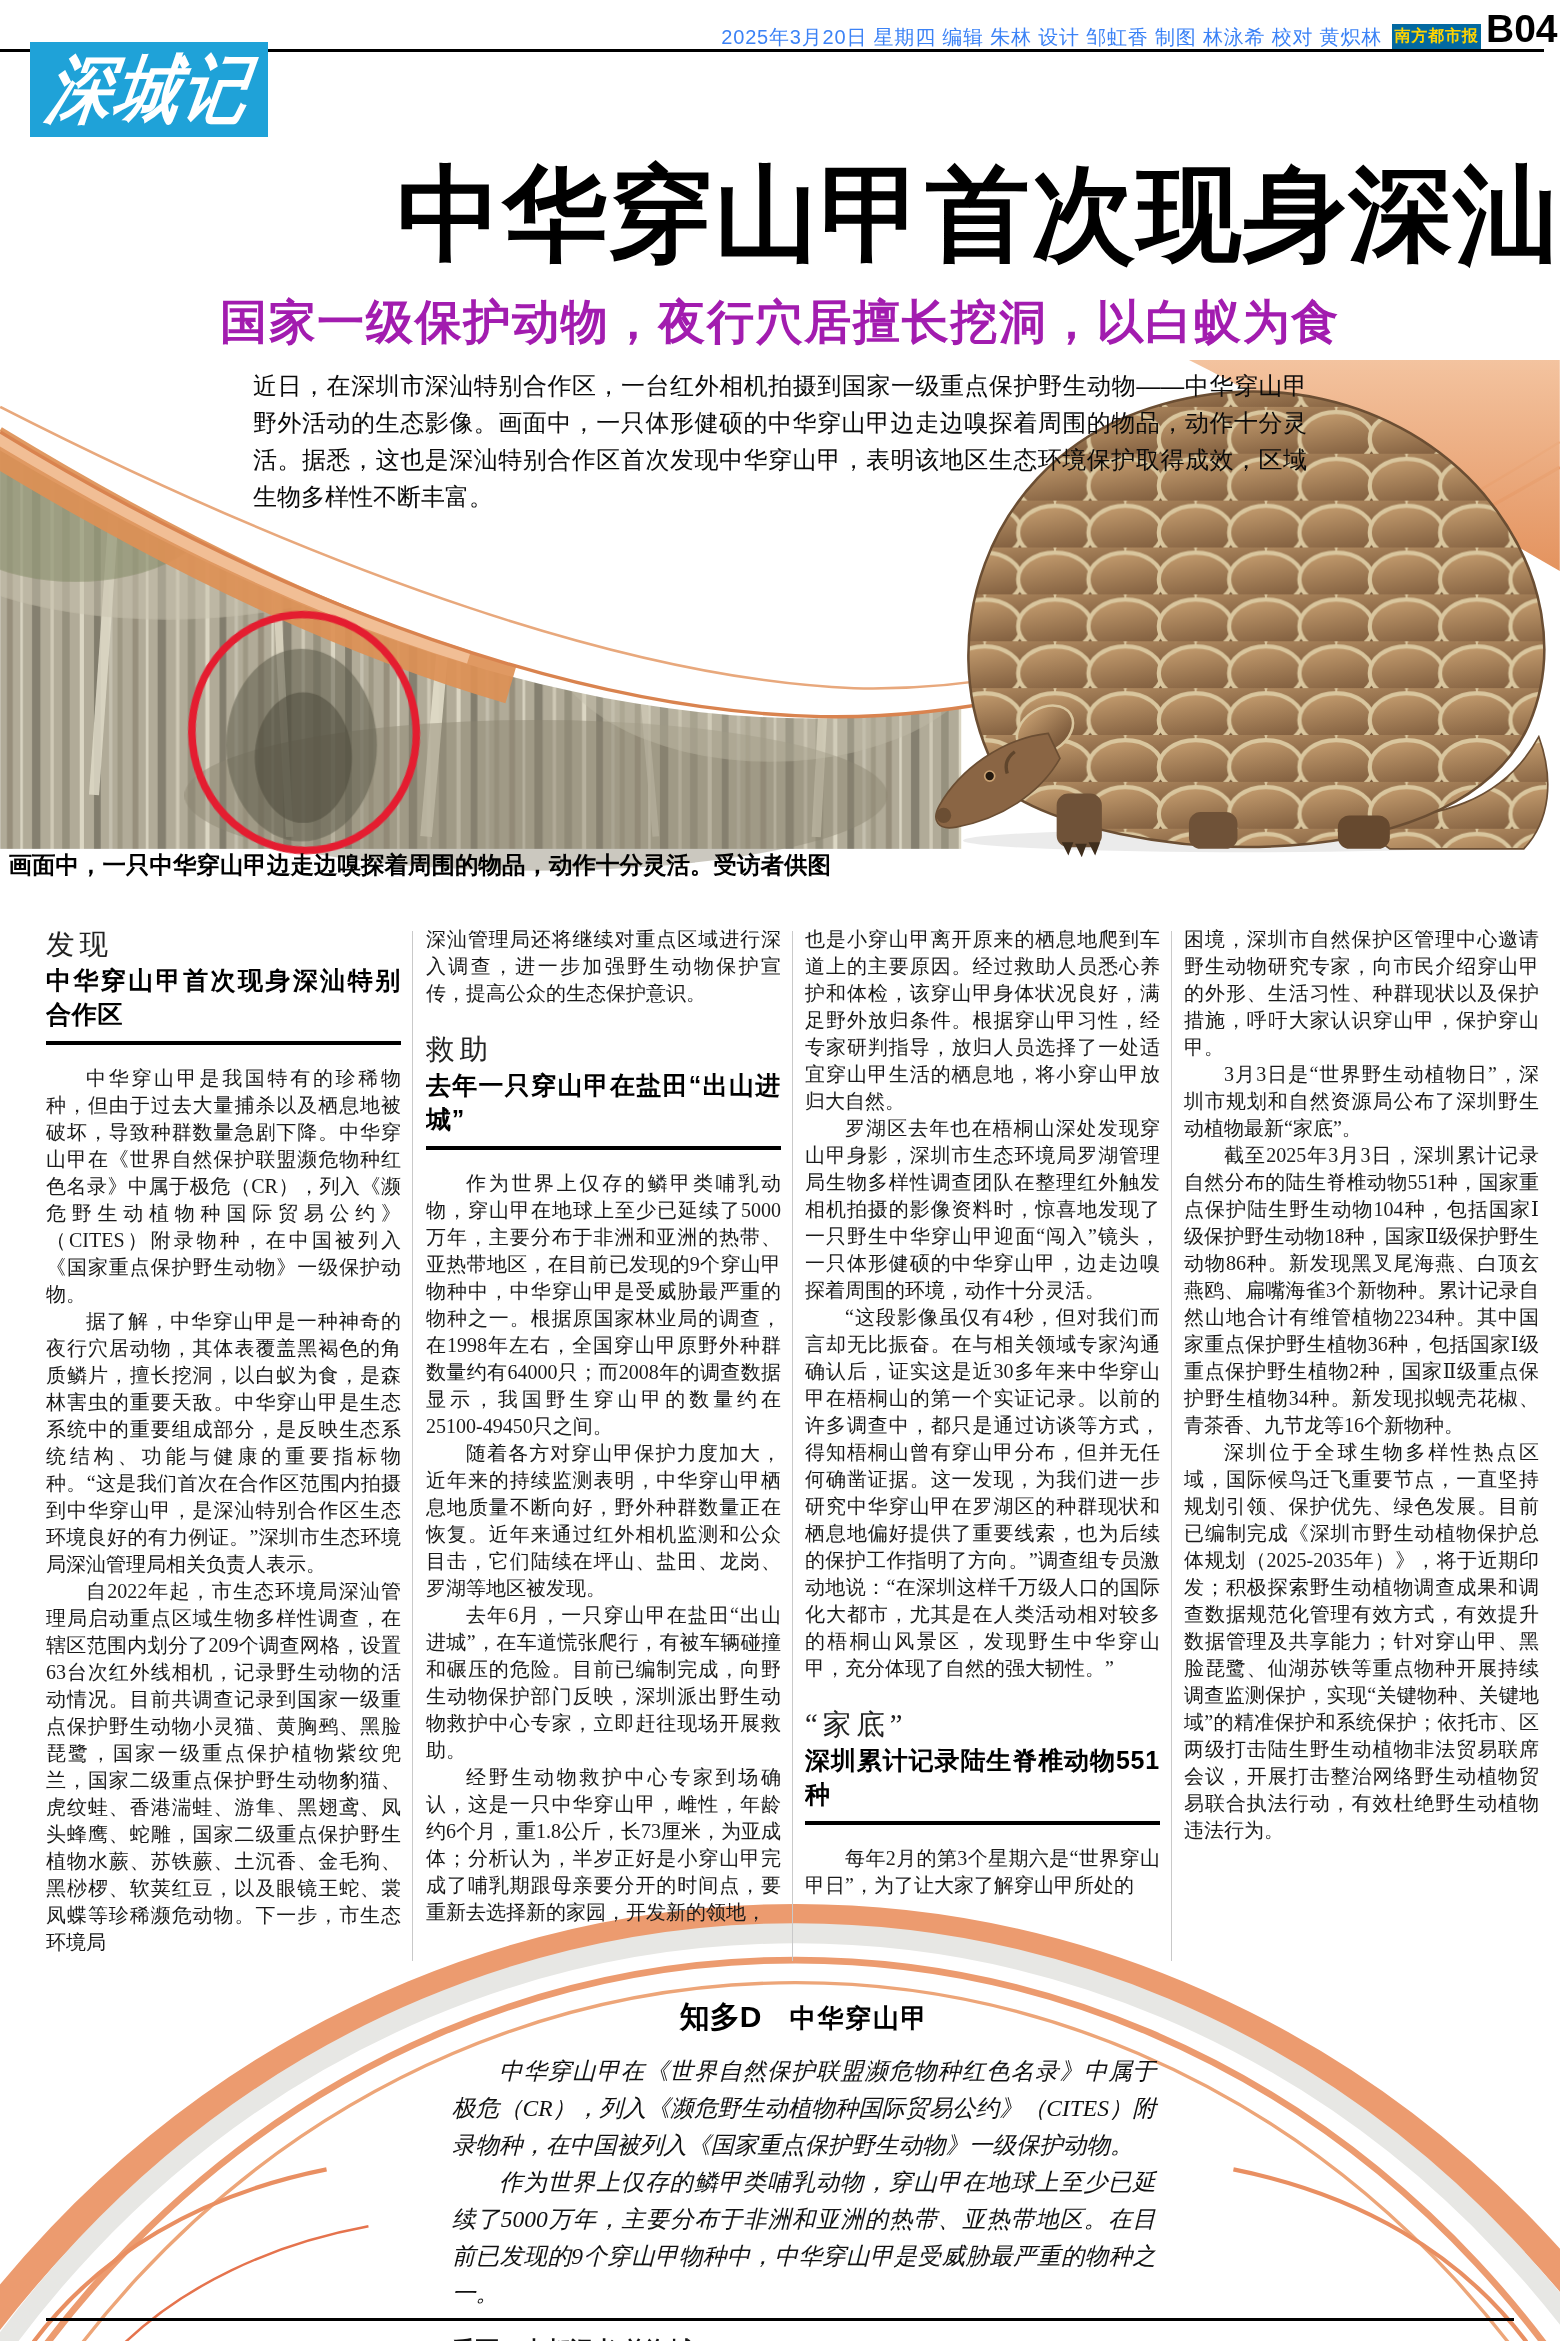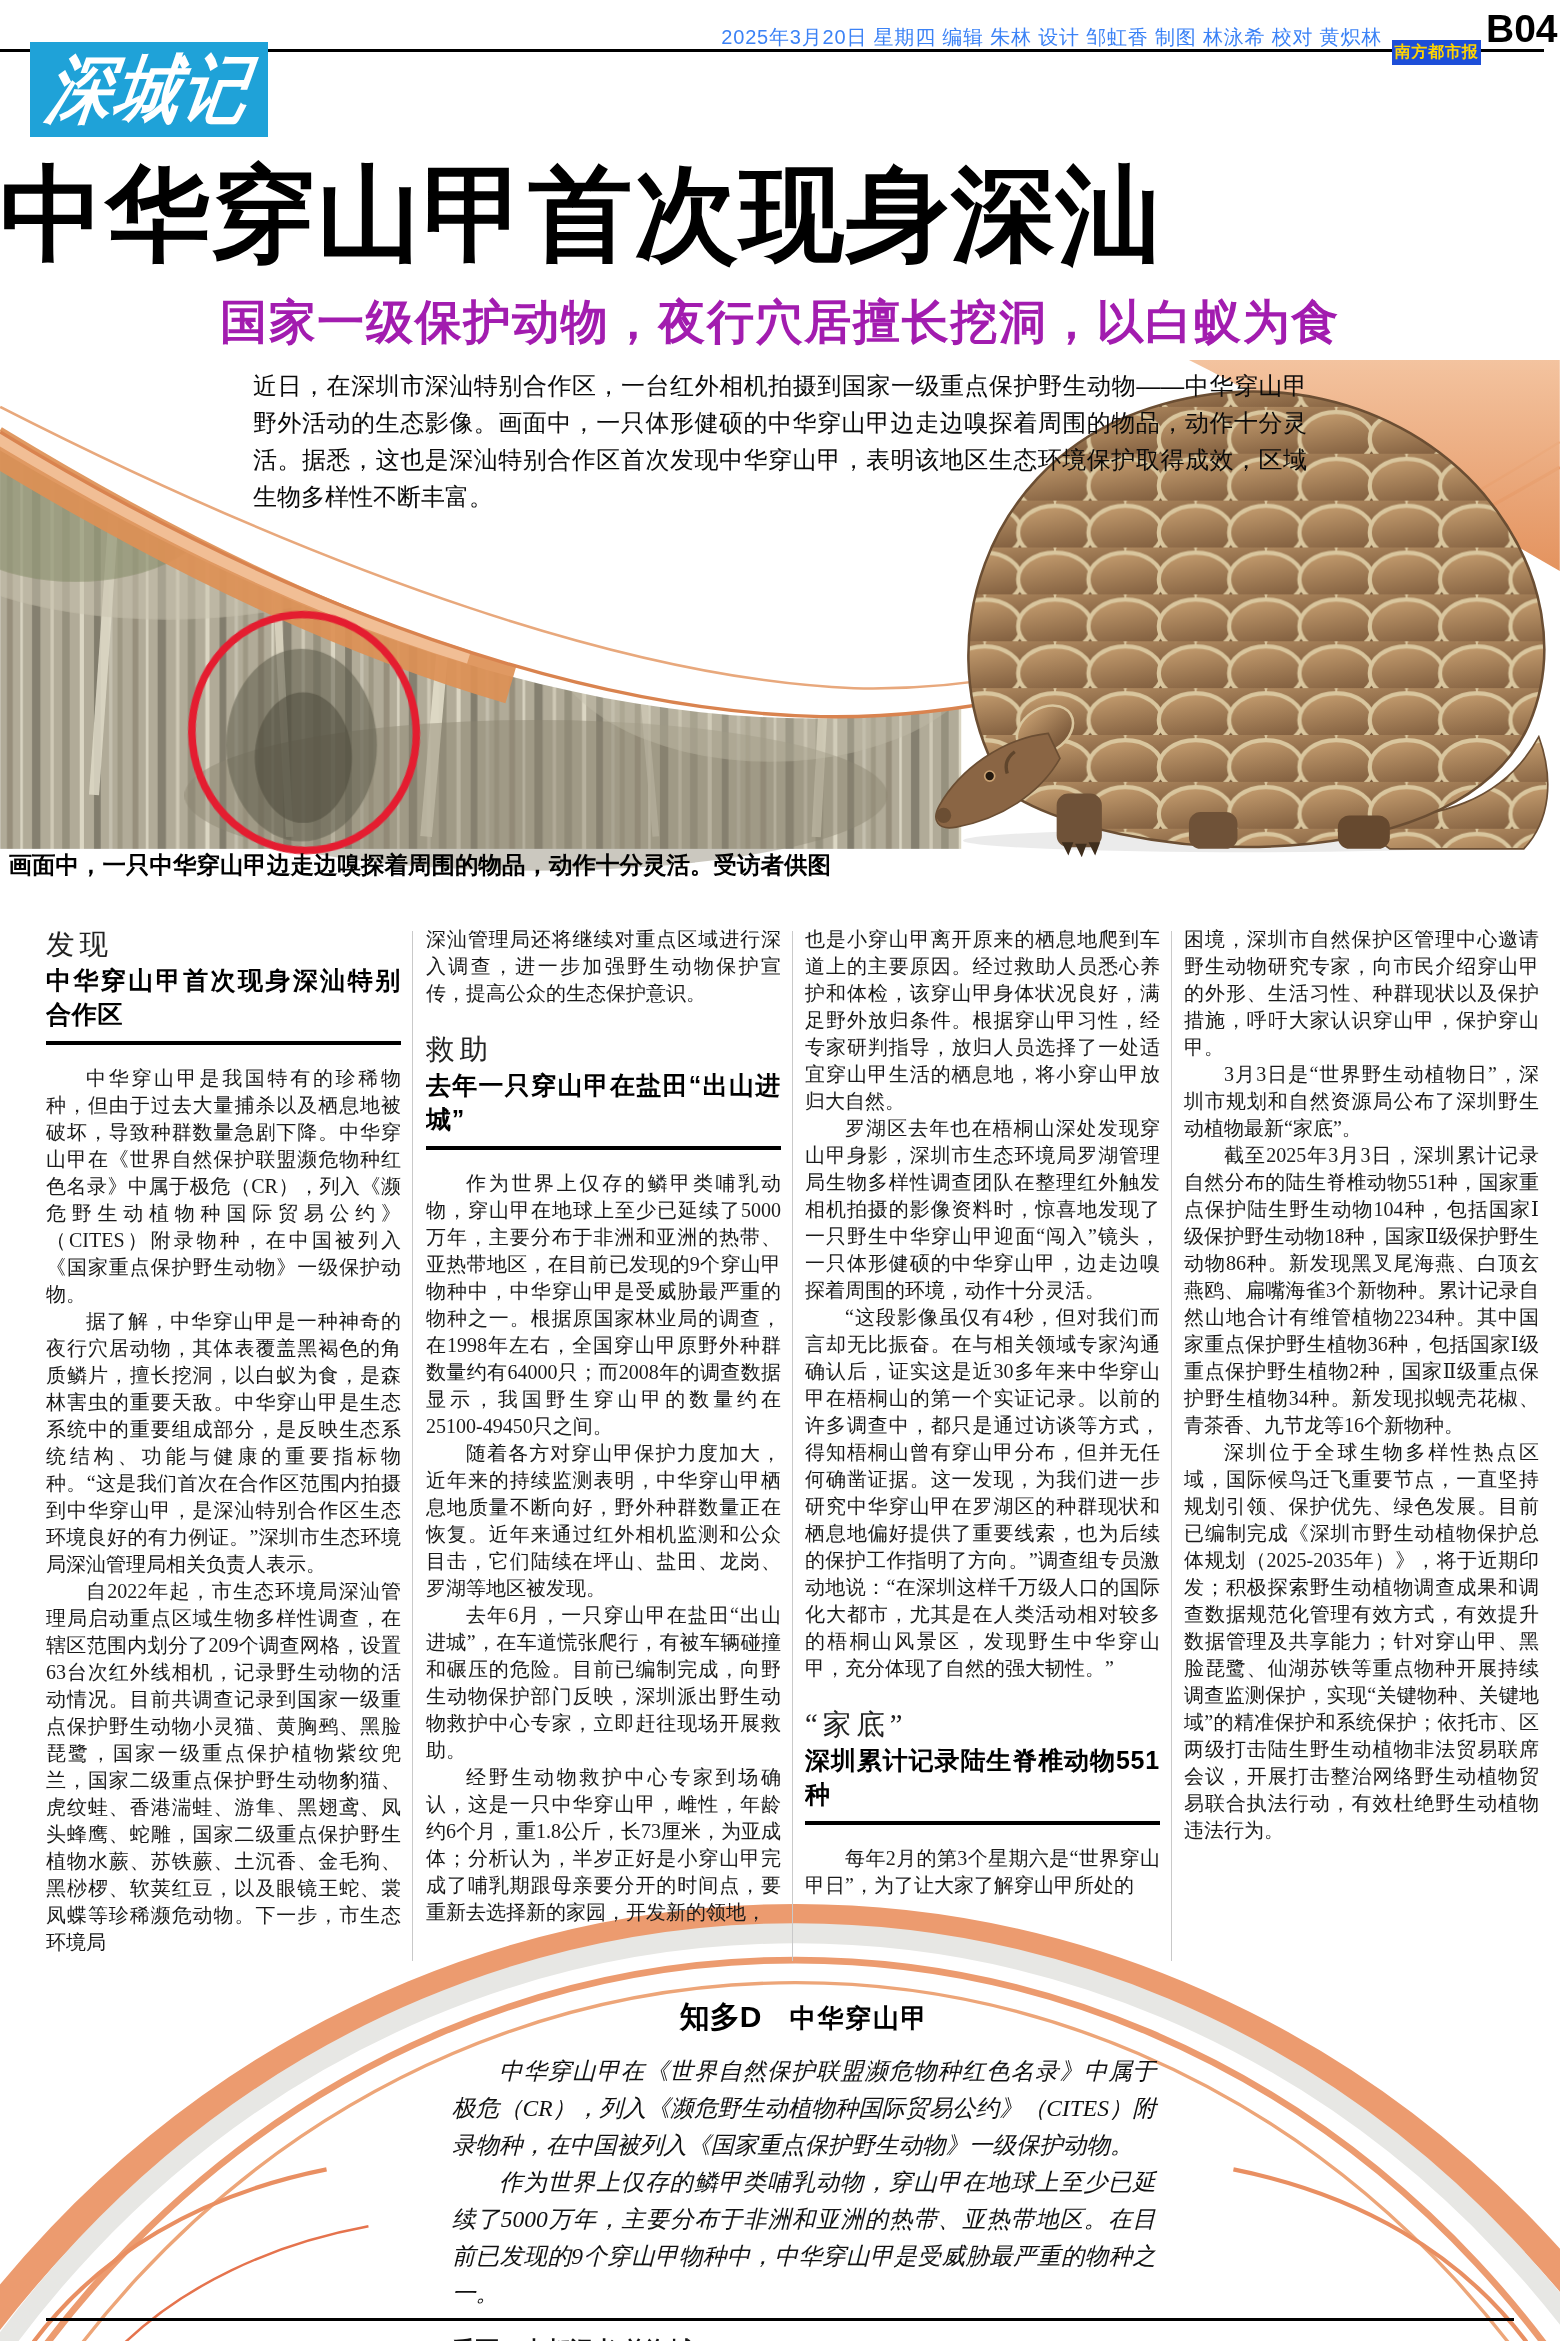--- a/index.html
+++ b/index.html
@@ -8,28 +8,28 @@
 
   
   .mast-rule{position:absolute;left:0;top:49px;width:1544px;height:2.5px;background:#000;}
   .logo-box{position:absolute;left:30px;top:42px;width:238px;height:95px;background:#1fa2d8;
             display:flex;align-items:center;justify-content:center;}
   .logo-box span{font-family:"Liberation Sans","DejaVu Sans",sans-serif;font-weight:900;font-style:italic;
             font-size:65px;color:#fff;letter-spacing:2.5px;transform:skewX(-8deg) scaleY(1.15);}
   .dateline{position:absolute;top:23.5px;right:178px;width:921px;text-align:right;
             font-family:"Liberation Sans","DejaVu Sans",sans-serif;font-size:20px;font-weight:500;
             color:#3b82f6;letter-spacing:0.8px;white-space:nowrap;}
-  .paper-badge{position:absolute;left:1392px;top:40px;width:89px;height:25px;background:#1d4ed8;
+  .paper-badge{position:absolute;left:1392px;top:24px;width:89px;height:25px;background:#0369a1;
             color:#ffd400;display:flex;align-items:center;justify-content:center;
             font-family:"Liberation Serif",serif;font-weight:700;font-size:16px;letter-spacing:0.8px;}
   .page-num{position:absolute;left:1486px;top:6.7px;font-family:"Liberation Sans",sans-serif;
             font-weight:900;font-size:39px;line-height:44px;color:#000;}
 
   
-  .headline{position:absolute;left:0;top:147px;width:1560px;text-align:left;
+  .headline{position:absolute;left:0;top:147px;width:1560px;text-align:right;
             font-family:"Liberation Sans","DejaVu Sans",sans-serif;font-weight:900;
             font-size:104px;line-height:134px;color:#000;letter-spacing:1.7px;}
   .subheadline{position:absolute;left:0;top:291px;width:1560px;text-align:center;
             font-family:"Liberation Sans",sans-serif;font-weight:800;font-size:47px;color:#a21caf;letter-spacing:1.7px;}
   .intro{position:absolute;left:253px;top:367px;width:1054px;z-index:3;
             font-family:"Liberation Sans",sans-serif;font-weight:500;font-size:24px;line-height:37px;
             text-align:justify;color:#0a0a0a;}
 
   
   .hero{position:absolute;left:0;top:360px;width:1560px;height:519px;z-index:1;}

